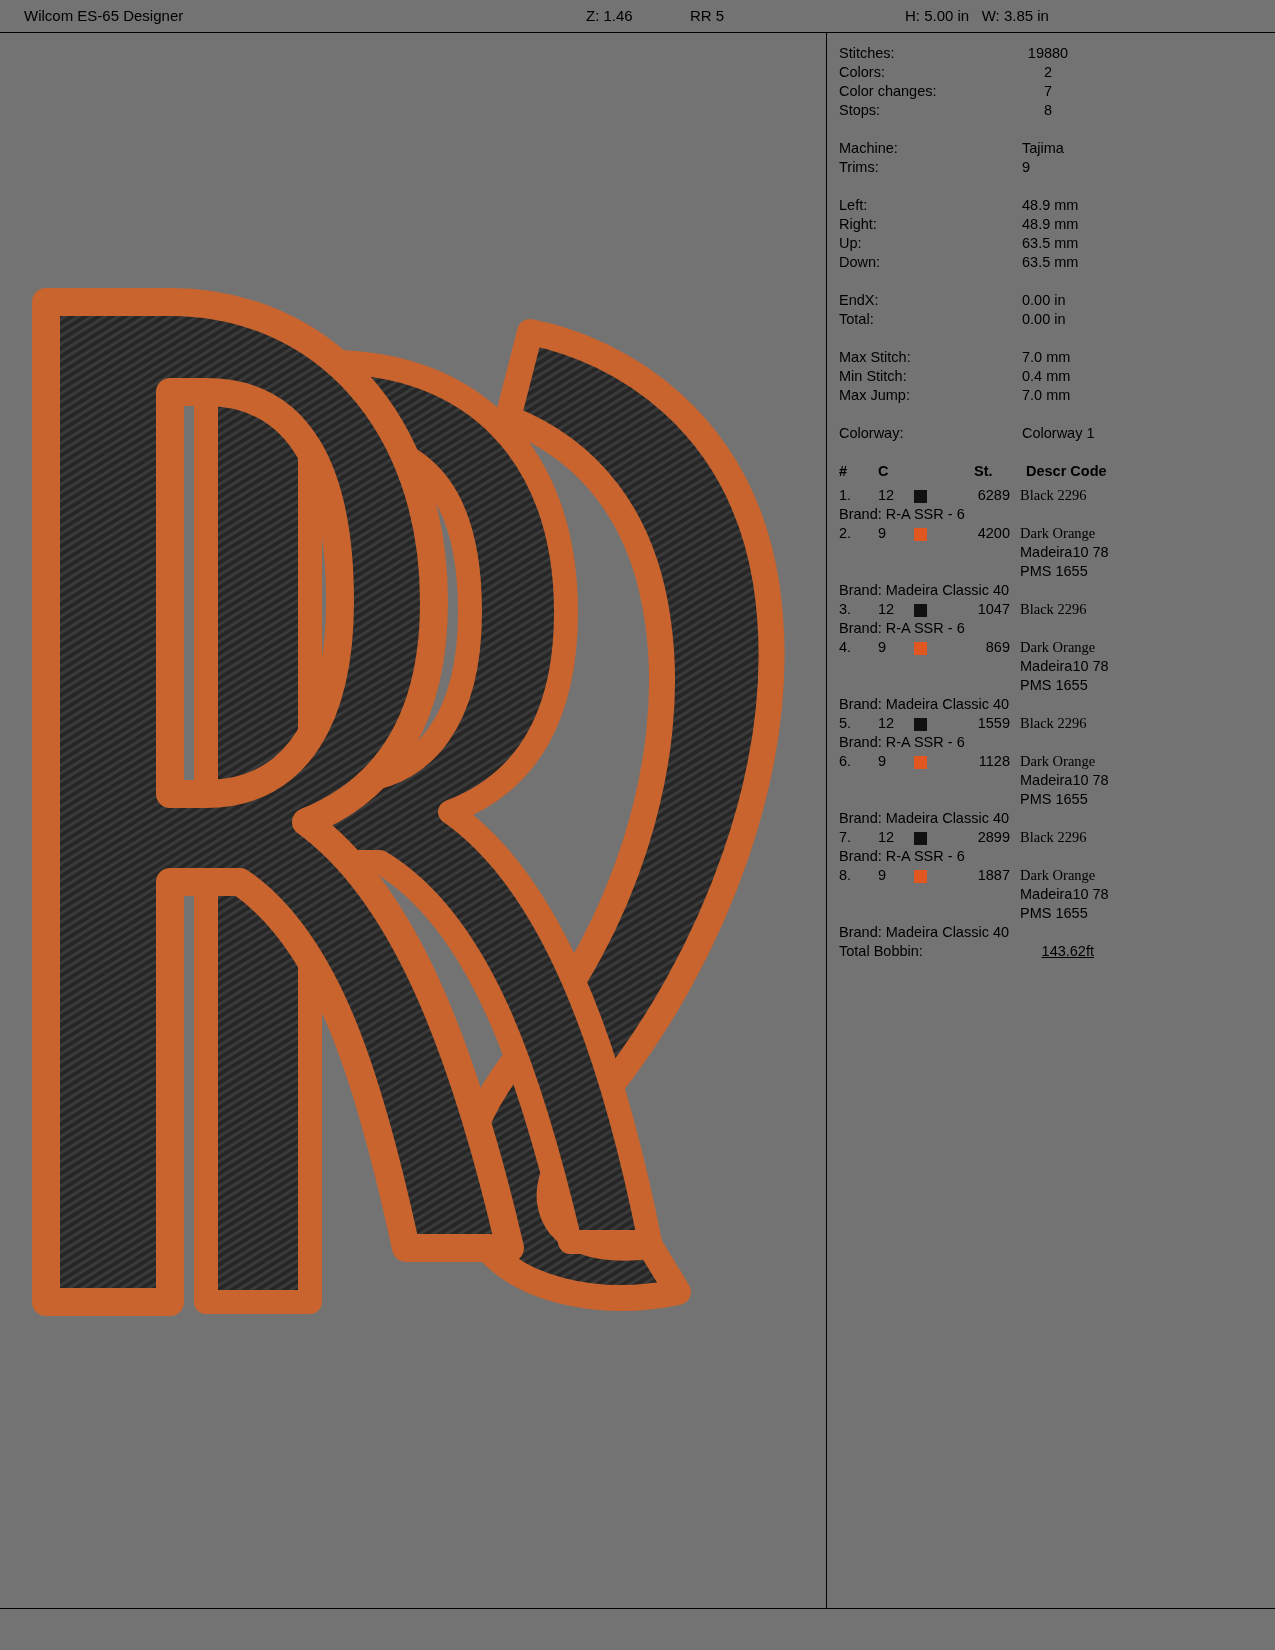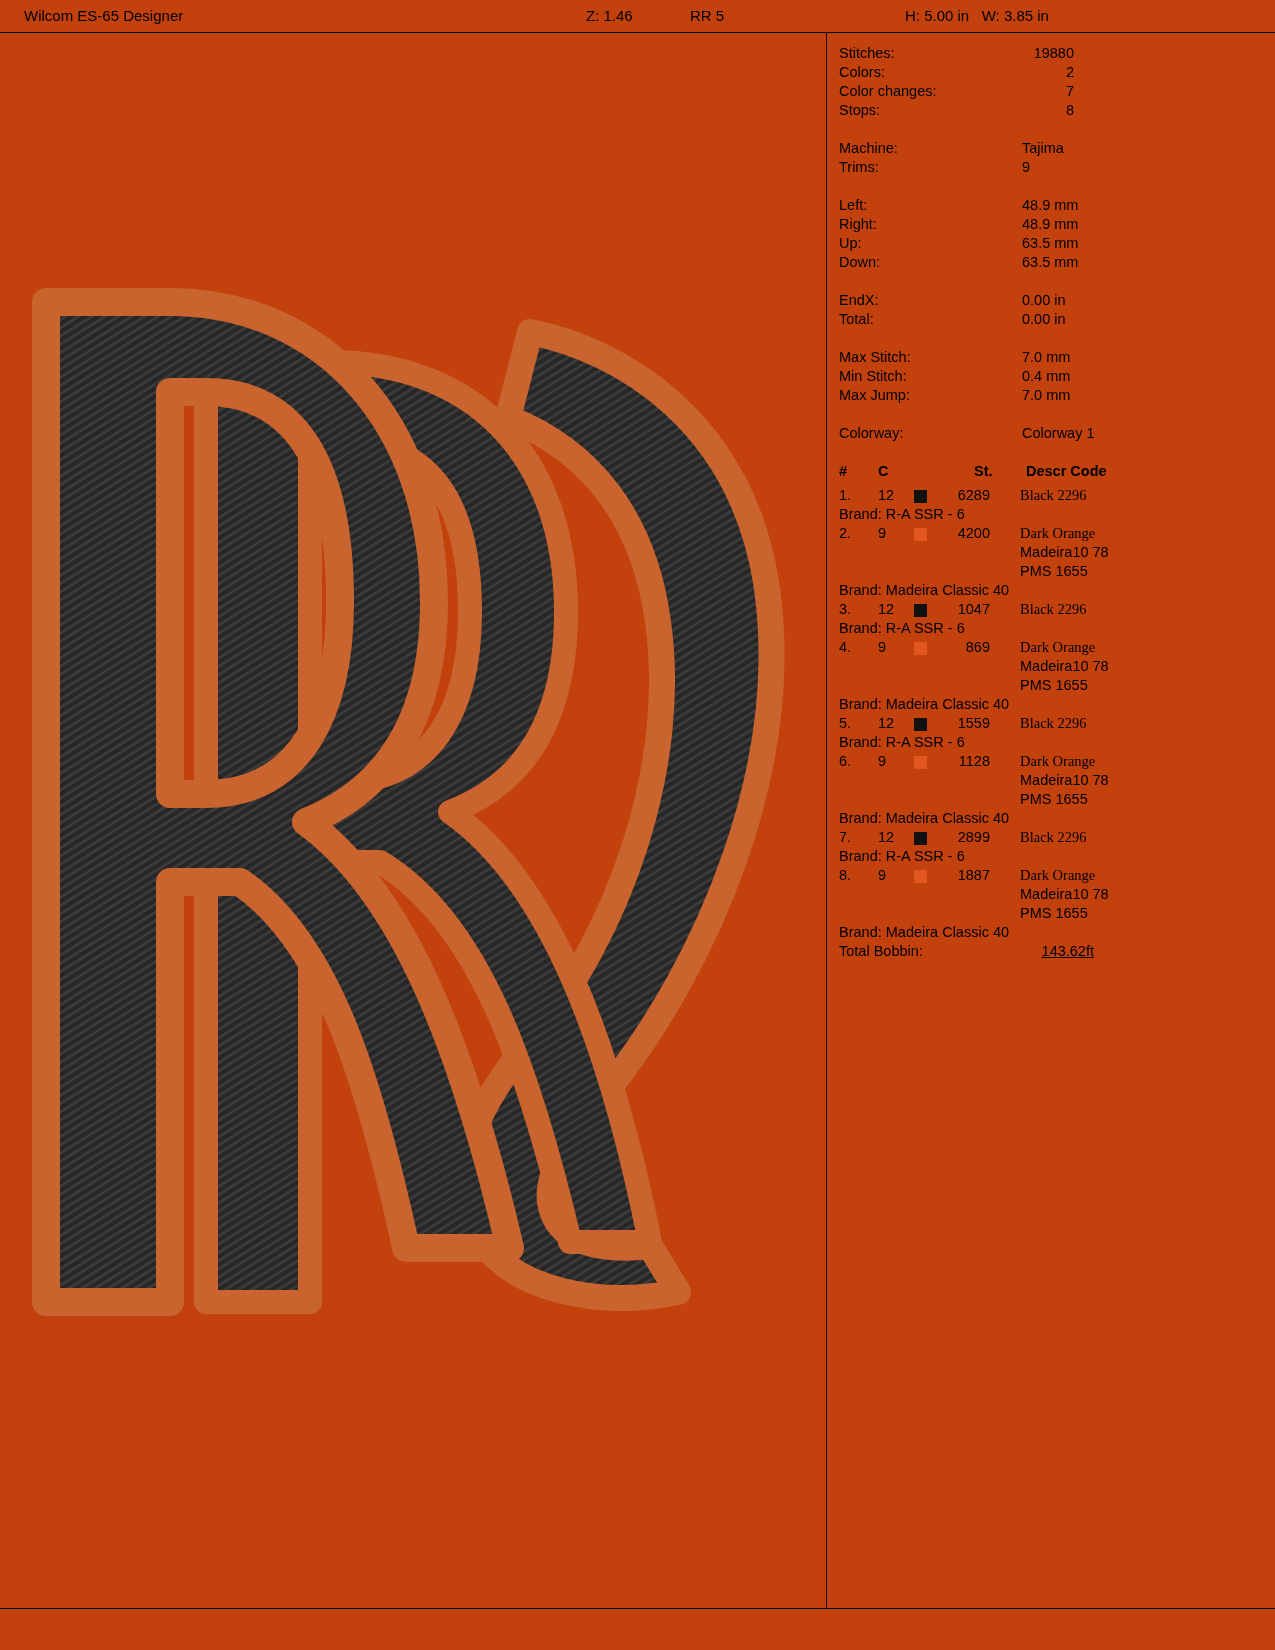--- a/index.html
+++ b/index.html
@@ -8,21 +8,21 @@
     background: #ffffff;
   }
   body {
     font-family: "Liberation Sans", sans-serif;
     color: #000000;
   }
   #page {
     position: relative;
     width: 1275px;
     height: 1650px;
-    background: #c2410c;
+    background: #737373;
     overflow: hidden;
   }
 
   
   #header {
     position: absolute;
     left: 0; top: 0;
     width: 1275px;
     height: 32px;
     display: flex;
@@ -106,21 +106,21 @@
     position: absolute;
     left: 13px;
   }
   .stat-row .val {
     position: absolute;
     left: 196px;
   }
   .stat-row .val.num {
     left: 196px;
     width: 52px;
-    text-align: right;
+    text-align: center;
   }
   .gap { height: 19px; }
 
   
   #thread-head {
     position: relative;
     height: 24px;
     font-weight: bold;
     text-decoration: underline;
     white-space: nowrap;
@@ -138,21 +138,21 @@
   .thread-row .t-num   { position: absolute; left: 13px; }
   .thread-row .t-c     { position: absolute; left: 52px; }
   .thread-row .t-swatch{
     position: absolute;
     left: 88px;
     top: 4px;
     width: 13px;
     height: 13px;
     display: block;
   }
-  .thread-row .t-st    { position: absolute; left: 104px; width: 60px; text-align: right; }
+  .thread-row .t-st    { position: absolute; left: 124px; width: 60px; text-align: right; }
   .thread-row .t-desc  { position: absolute; left: 194px; font-family: Liberation Serif, serif; }
   .thread-cont {
     position: relative;
     height: 19px;
     white-space: nowrap;
     padding-left: 28px;
   }
   .thread-cont .c-text { position: absolute; left: 194px; }
   .brand-row {
     position: relative;

